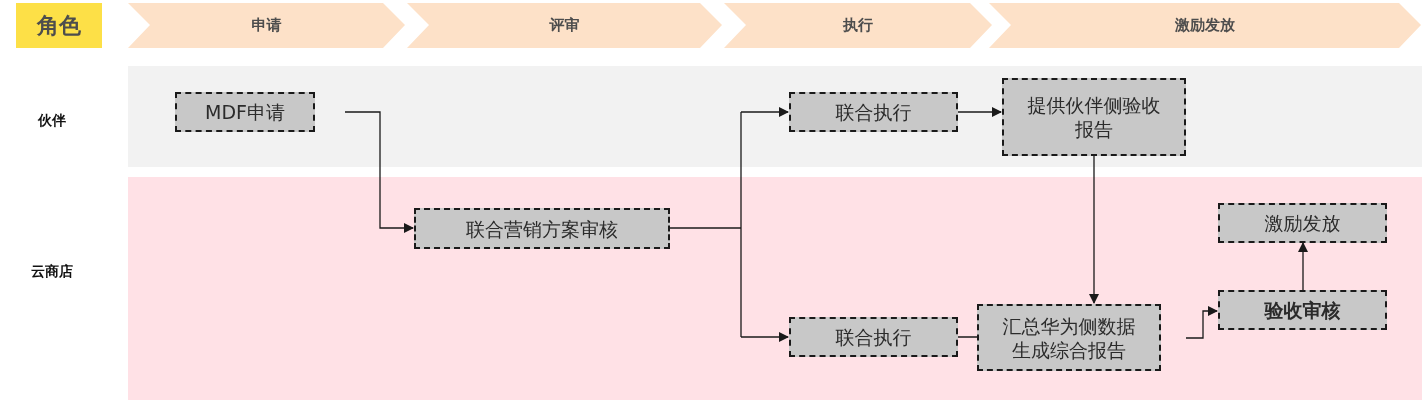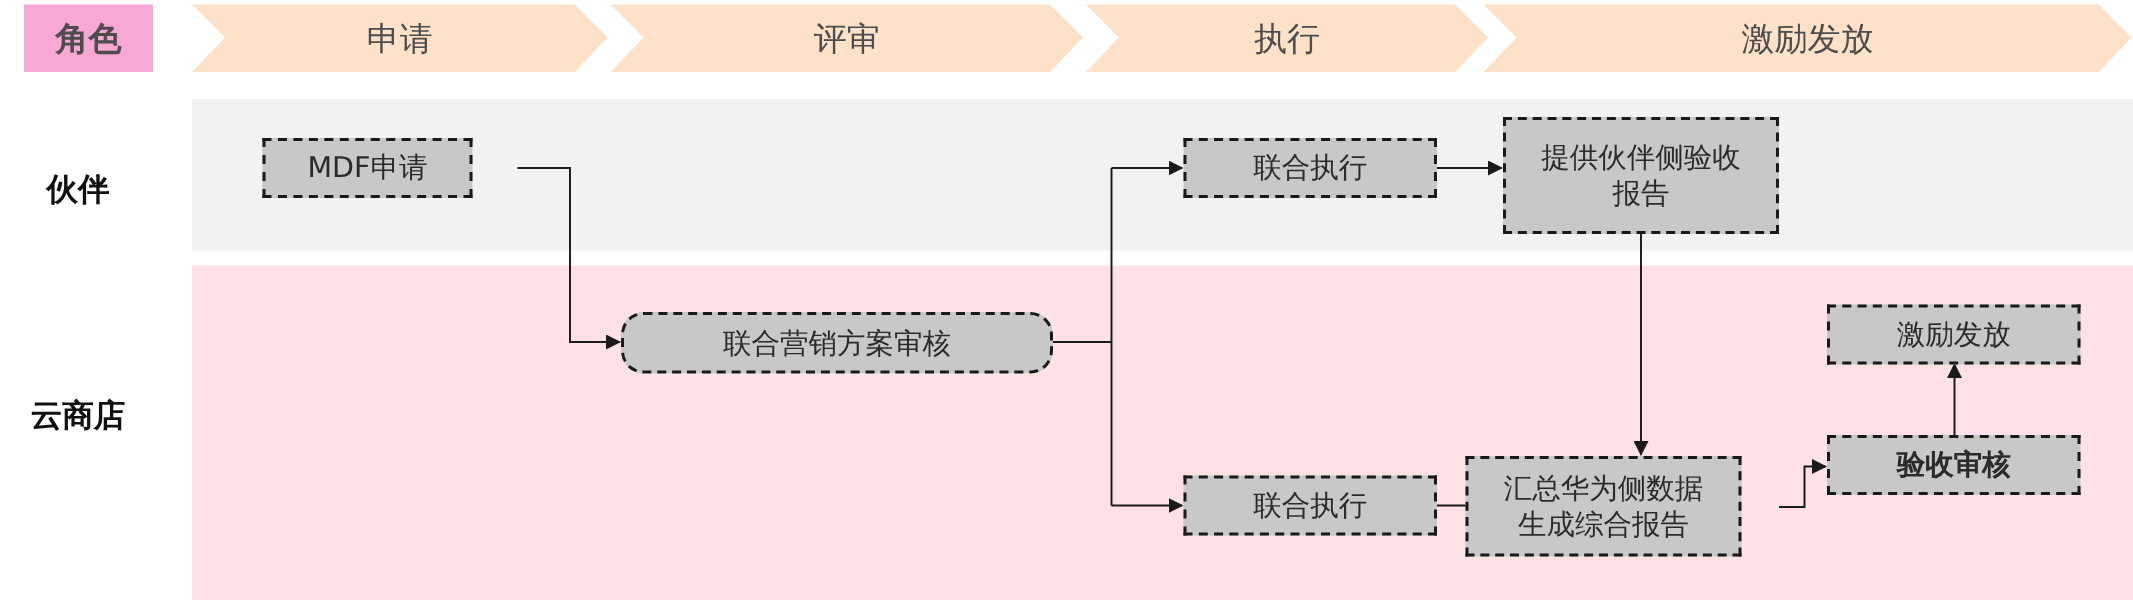--- a/index.html
+++ b/index.html
@@ -1,29 +1,29 @@
 <!DOCTYPE html>
 <html><head>
 <meta charset="utf-8">
 <style>
   html, body { margin: 0; padding: 0; background: #ffffff; }
   body { width: 1422px; height: 400px; position: relative; overflow: hidden;
          font-family: "DejaVu Sans", "Liberation Sans", sans-serif; }
   .abs { position: absolute; }
-  #role-header { left: 16px; top: 3px; width: 86px; height: 45px; background: #f9a8d4;
+  #role-header { left: 16px; top: 3px; width: 86px; height: 45px; background: #fde047;
                  color: #4d4d4d; font-weight: bold; font-size: 22px;
                  display: flex; align-items: center; justify-content: center; }
   svg.layer { position: absolute; left: 0; top: 0; }
   .phase-label { position: absolute; top: 3px; height: 45px; display: flex; align-items: center;
-                 justify-content: center; font-weight: normal; font-size: 22px; color: #4d4d4d; }
+                 justify-content: center; font-weight: bold; font-size: 15px; color: #4d4d4d; }
   .lane { position: absolute; left: 128px; width: 1294px; }
   #lane-partner { top: 66px; height: 101px; background: #f2f2f2; }
   #lane-store { top: 177px; height: 223px; background: #ffe1e6; }
   .role-label { position: absolute; left: 0; width: 104px; text-align: center;
-                font-weight: bold; font-size: 21px; color: #111; }
+                font-weight: bold; font-size: 14px; color: #111; }
   .node { position: absolute; box-sizing: border-box; background: #c8c8c8;
           border: 2px dashed #1a1a1a; display: flex; align-items: center; justify-content: center;
           text-align: center; font-size: 19px; color: #2b2b2b; line-height: 24px; }
 </style>
 </head>
 <body>
 
 <div class="lane" id="lane-partner"></div>
 <div class="lane" id="lane-store"></div>
 
@@ -62,21 +62,21 @@
   <path d="M958,337 H1001" fill="none" stroke="#1a1a1a" stroke-width="1.3" marker-end="url(#arrow)"></path>
 
   <path d="M1094,145 V303" fill="none" stroke="#1a1a1a" stroke-width="1.3" marker-end="url(#arrow)"></path>
 
   <path d="M1186,338 H1203 V311 H1217" fill="none" stroke="#1a1a1a" stroke-width="1.3" marker-end="url(#arrow)"></path>
 
   <path d="M1303,290 V243" fill="none" stroke="#1a1a1a" stroke-width="1.3" marker-end="url(#arrow)"></path>
 </svg>
 
 <div class="node" style="left:175px;top:92px;width:140px;height:40px;">MDF申请</div>
-<div class="node" style="left:414px;top:208px;width:288px;height:41px;border-radius:15px;">联合营销方案审核</div>
+<div class="node" style="left:414px;top:208px;width:256px;height:41px;">联合营销方案审核</div>
 <div class="node" style="left:789px;top:92px;width:169px;height:40px;">联合执行</div>
 <div class="node" style="left:1002px;top:78px;width:184px;height:78px;white-space:pre-line;">提供伙伴侧验收
 报告</div>
 <div class="node" style="left:789px;top:317px;width:169px;height:40px;">联合执行</div>
 <div class="node" style="left:977px;top:304px;width:184px;height:67px;white-space:pre-line;">汇总华为侧数据
 生成综合报告</div>
 <div class="node" style="left:1218px;top:290px;width:169px;height:40px;font-weight:bold;">验收审核</div>
 <div class="node" style="left:1218px;top:203px;width:169px;height:40px;">激励发放</div>
 
 </body></html>

